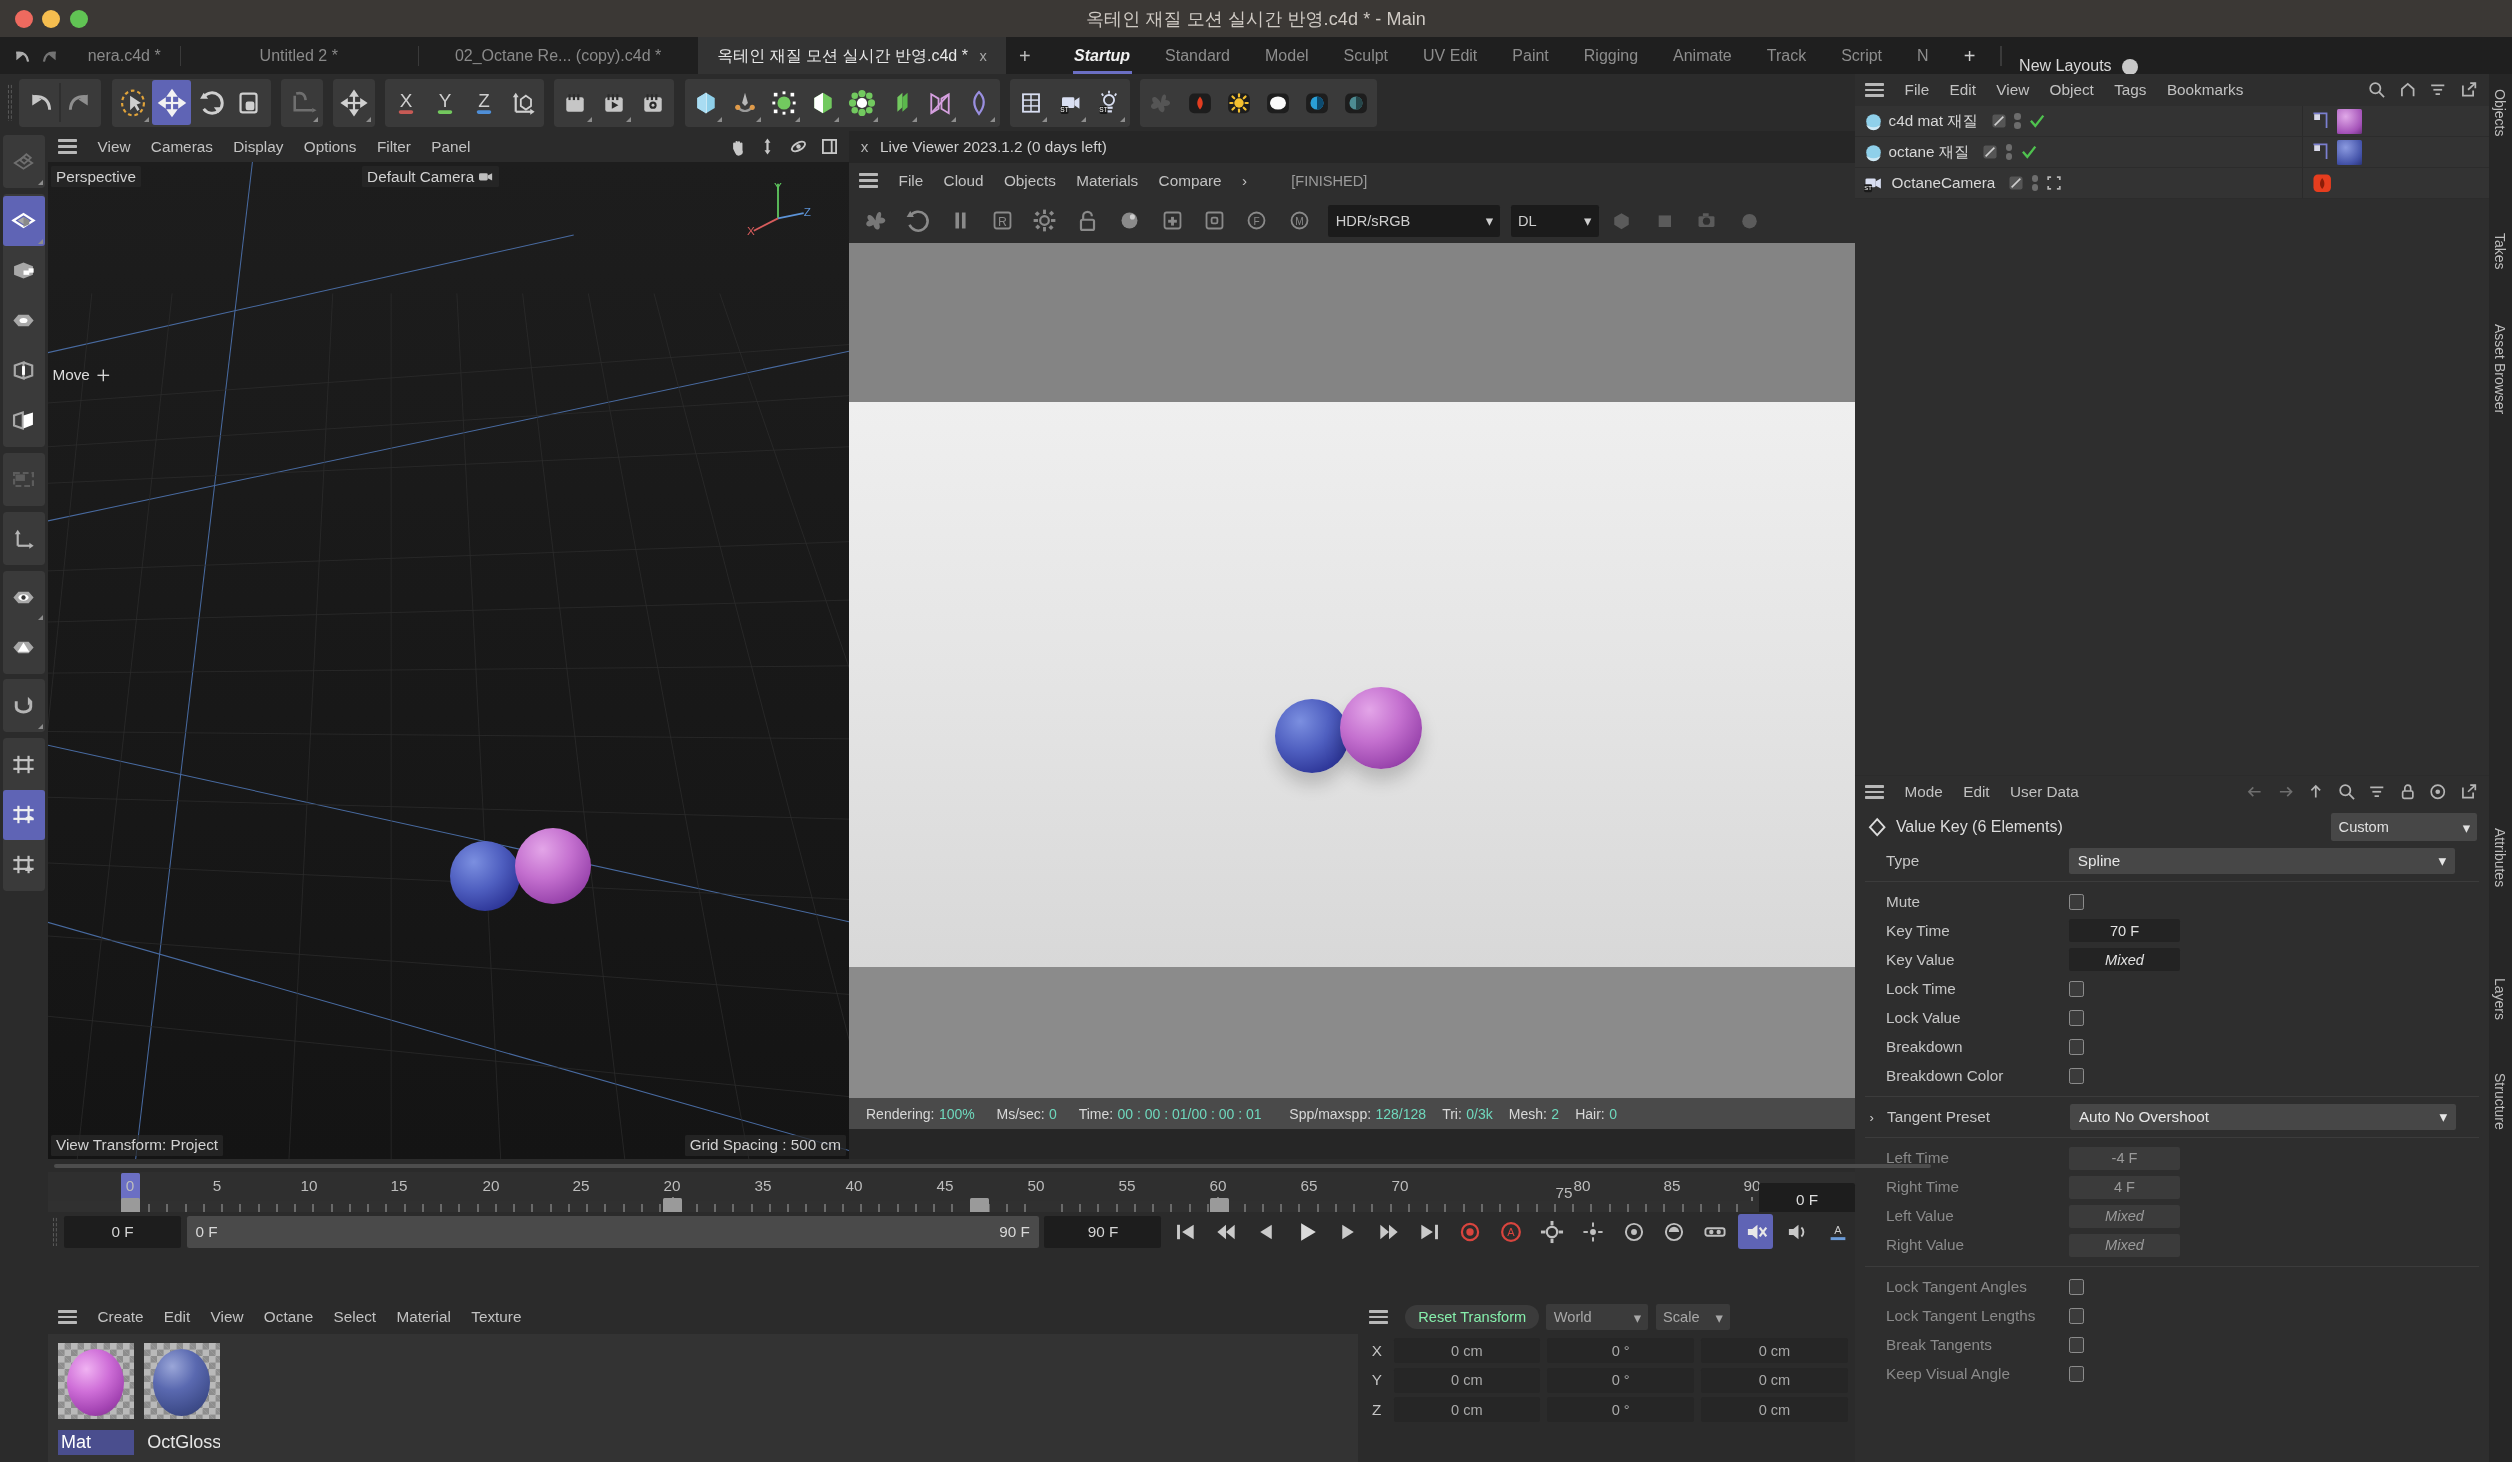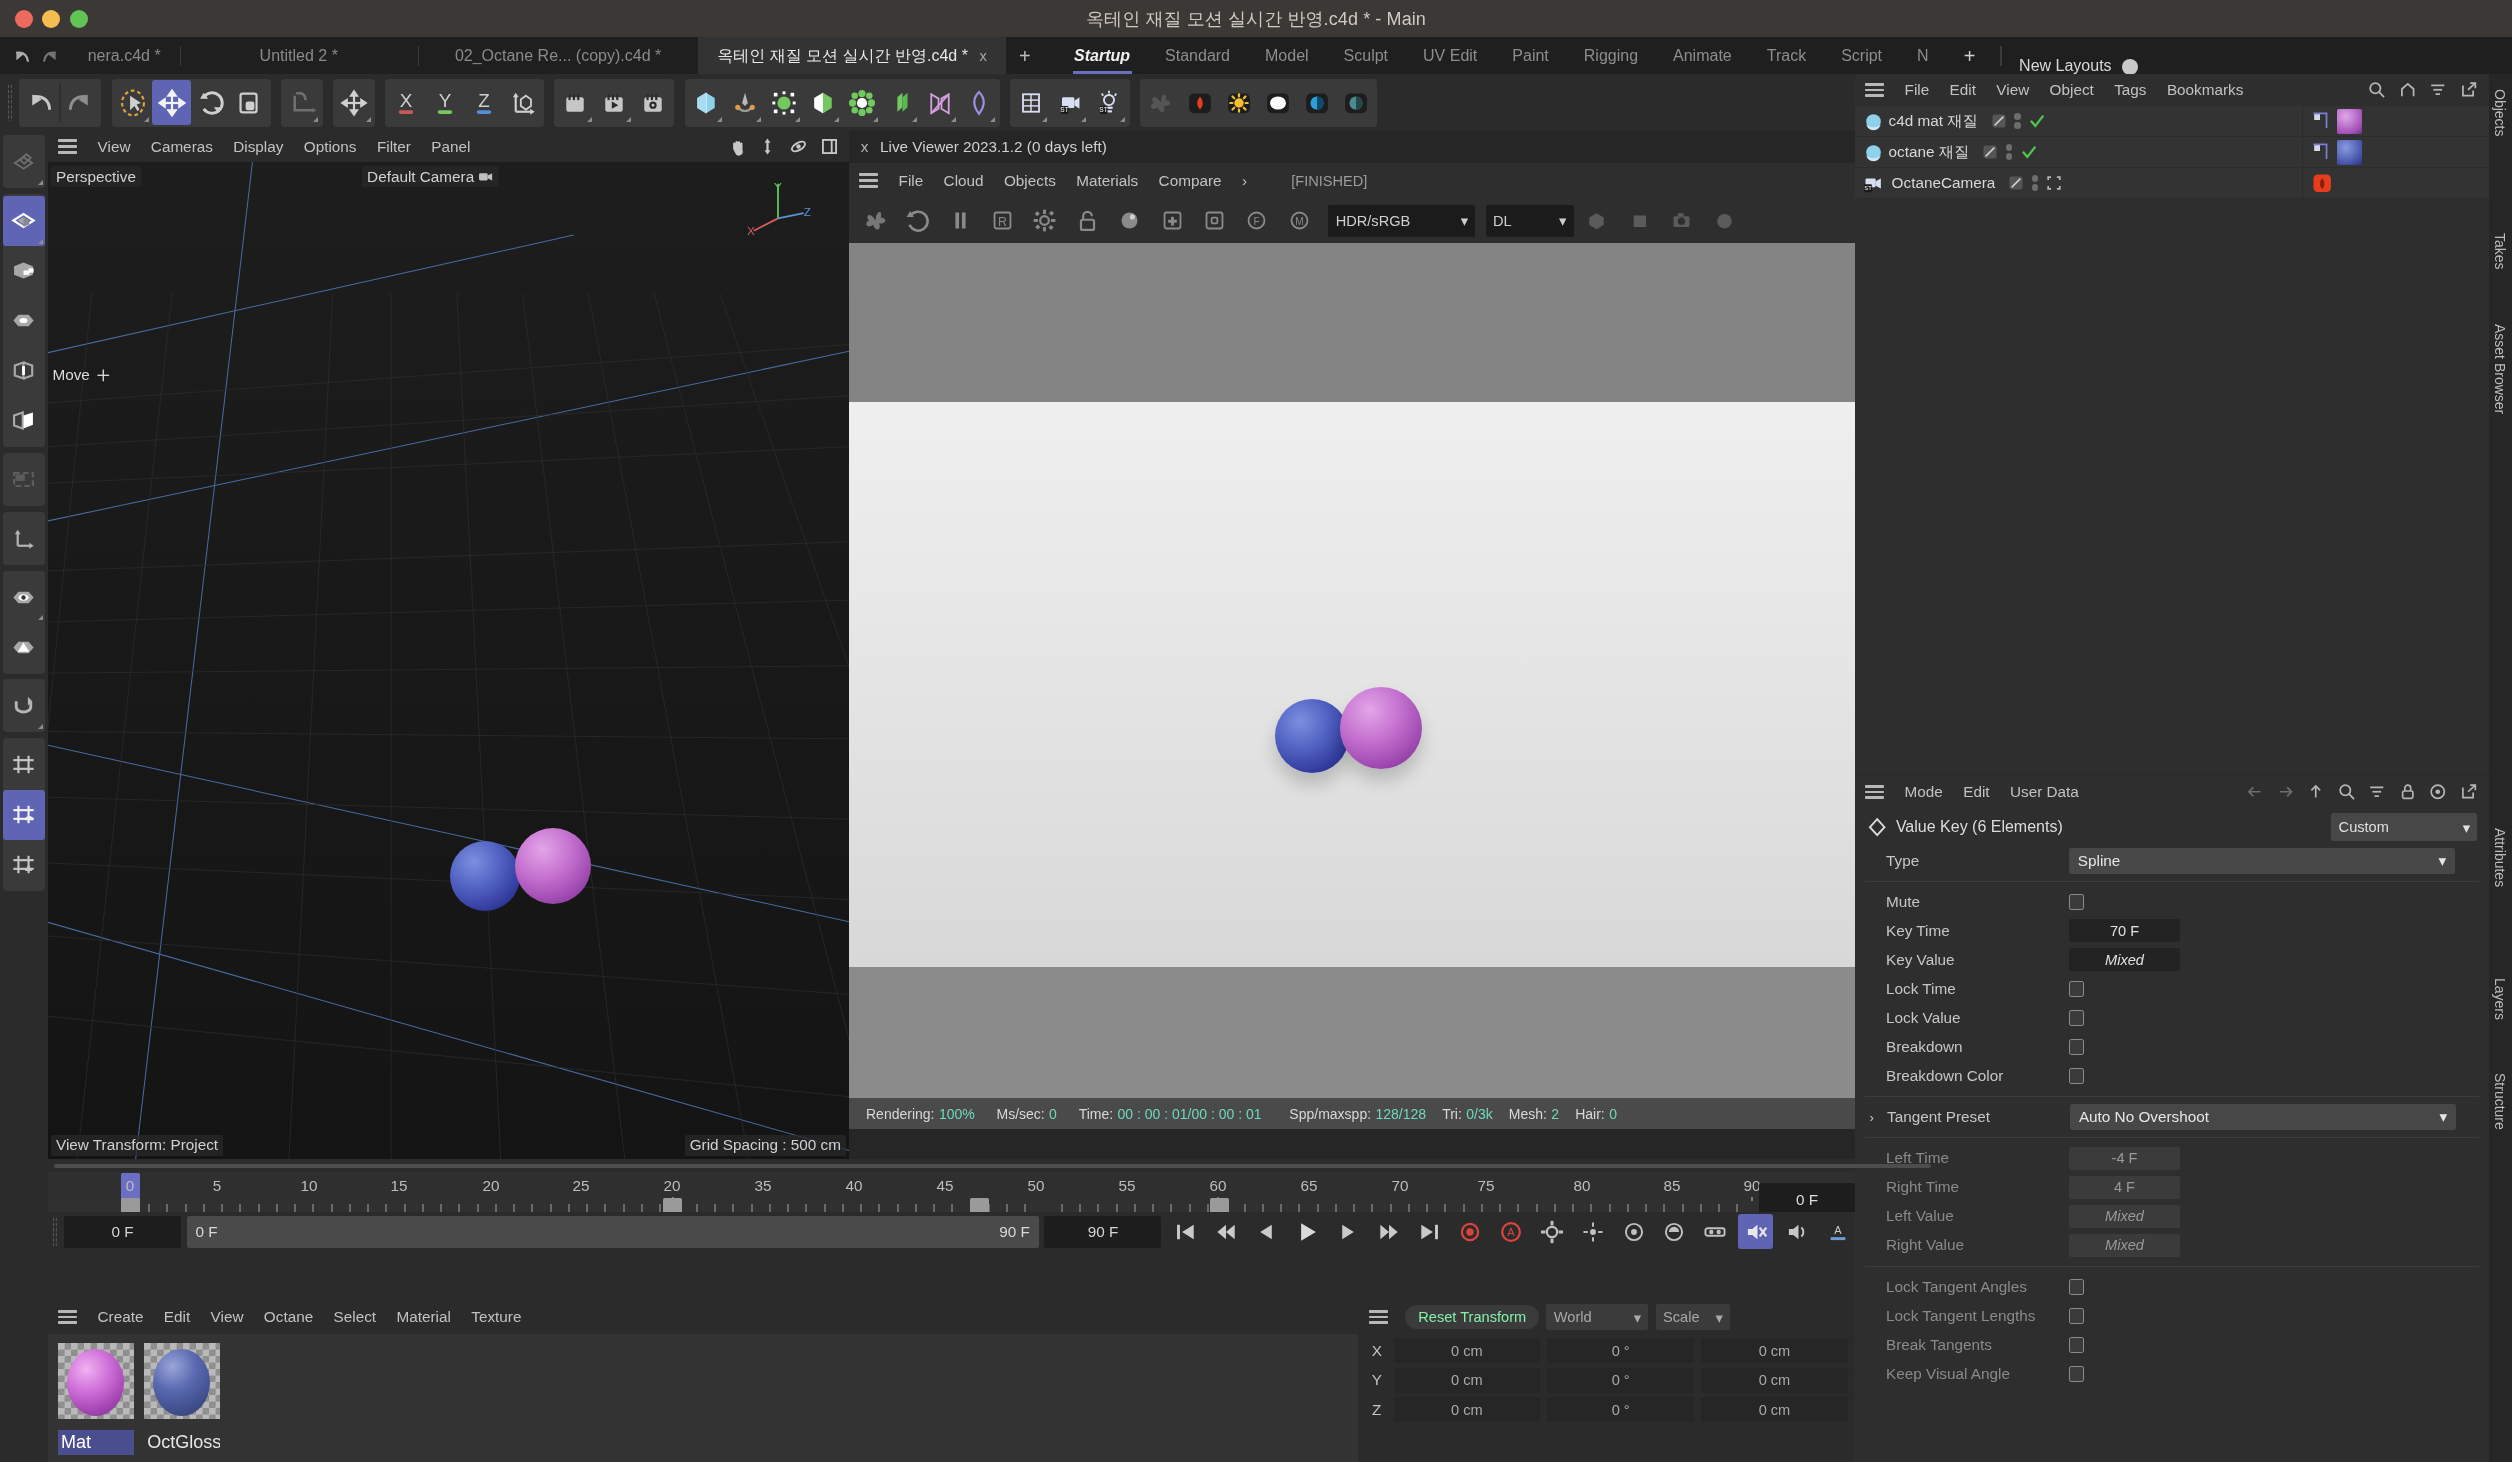--- a/index.html
+++ b/index.html
@@ -1001,21 +1001,21 @@
             <circle cx="20" cy="20" r="11" fill="none" stroke="#8a8a8a" stroke-width="2.5"></circle>
             <text x="20" y="26" font-size="14" fill="#8a8a8a" text-anchor="middle" font-family="Liberation Sans">F</text>
           </svg>
       </span>
       <span class="lv-ibtn">
         <svg width="29" height="29" viewBox="0 0 40 40">
             <circle cx="20" cy="20" r="11" fill="none" stroke="#8a8a8a" stroke-width="2.5"></circle>
             <text x="20" y="26" font-size="14" fill="#8a8a8a" text-anchor="middle" font-family="Liberation Sans">M</text>
           </svg>
       </span>
-      <span class="lv-select" style="width:147px;">
+      <span class="lv-select" style="width:172px;">
         <span>HDR/sRGB</span>
         <span>▾</span>
       </span>
       <span class="lv-select" style="width:88px;">
         <span>DL</span>
         <span>▾</span>
       </span>
       <span class="lv-ibtn">
         <svg width="29" height="29" viewBox="0 0 40 40">
             <path d="M20 10 L30 16 L30 26 L20 32 L10 26 L10 16 Z" fill="#5b5b5b"></path>
@@ -1425,21 +1425,21 @@
       <span class="tl-tick" style="left:533px;">25</span>
       <span class="tl-tick" style="left:624px;">20</span>
       <span class="tl-tick" style="left:715px;">35</span>
       <span class="tl-tick" style="left:806px;">40</span>
       <span class="tl-tick" style="left:897px;">45</span>
       <span class="tl-tick" style="left:988px;">50</span>
       <span class="tl-tick" style="left:1079px;">55</span>
       <span class="tl-tick" style="left:1170px;">60</span>
       <span class="tl-tick" style="left:1261px;">65</span>
       <span class="tl-tick" style="left:1352px;">70</span>
-      <span class="tl-tick" style="left:1438px;">75</span>
+      <span class="tl-tick" style="left:1516px;margin-top:7px;">75</span>
       <span class="tl-tick" style="left:1534px;">80</span>
       <span class="tl-tick" style="left:1624px;">85</span>
       <span class="tl-tick" style="left:1704px;">90</span>
 
       <span class="tl-stem" style="left:624px;"></span>
       <span class="tl-stem" style="left:1169px;"></span>
       <span class="tl-stem" style="left:1703px;"></span>
 
       <div class="tl-marks">
         <span class="tl-minor" style="left:82px"></span>

